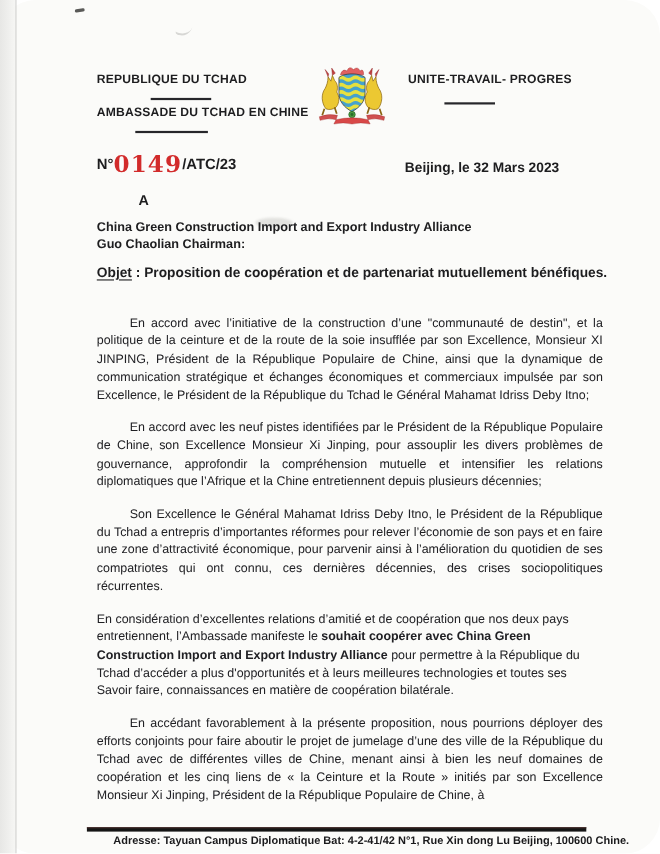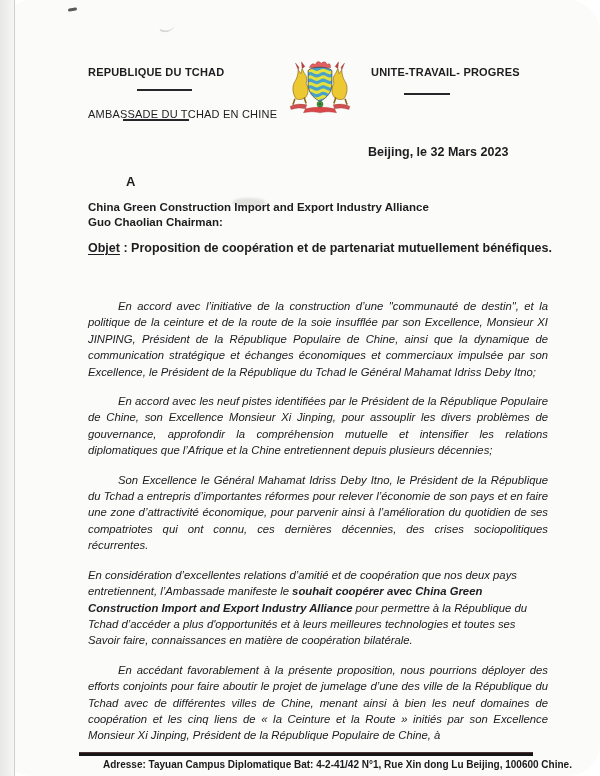--- a/index.html
+++ b/index.html
@@ -20,43 +20,43 @@
     border-radius:2px;transform:rotate(-8deg);}
   .crease{position:absolute;left:160px;top:22px;width:14px;height:9px;
     border-bottom:2px solid #c9c9c6;border-radius:0 0 12px 4px;transform:rotate(14deg);opacity:.7;}
   .smudge{position:absolute;left:232px;top:198px;width:34px;height:9px;background:#e2e2df;
     border-radius:50%;filter:blur(1px);}
 
   
   .lh-left1{position:absolute;left:88px;top:66px;font-size:11px;font-weight:bold;letter-spacing:.2px;}
   .rule{position:absolute;height:2px;background:#26262a;}
   .rule1{left:137px;top:89px;width:55px;}
-  .lh-left2{position:absolute;left:88px;top:108px;font-size:11px;font-weight:normal;letter-spacing:.2px;}
+  .lh-left2{position:absolute;left:88px;top:96px;font-size:11px;font-weight:bold;letter-spacing:.2px;}
   .rule2{left:123px;top:119px;width:66px;}
   .motto{position:absolute;left:371px;top:66px;font-size:11px;font-weight:bold;letter-spacing:.2px;}
   .rule3{left:404px;top:93px;width:46px;}
   .emblem{position:absolute;left:287px;top:57px;width:66px;height:58px;}
 
   
   .refline{position:absolute;left:88px;top:136px;white-space:nowrap;}
   .ref-prefix,.ref-suffix{font-size:13.5px;font-weight:bold;}
   .ref-number{font-family:"DejaVu Serif","Liberation Serif",serif;font-size:21px;
     font-weight:bold;color:#d22b2b;letter-spacing:1px;vertical-align:-2px;}
   .dateline{position:absolute;left:368px;top:145px;font-size:12.5px;font-weight:bold;}
 
   .to-marker{position:absolute;left:126px;top:174px;font-size:13px;font-weight:bold;}
   .recipient{position:absolute;left:88px;top:200px;font-size:11.5px;font-weight:bold;line-height:14.5px;}
 
   .subject{position:absolute;left:88px;top:240px;width:472px;font-size:12.5px;
     font-weight:bold;line-height:17px;}
   .subject-label{text-decoration:underline;text-underline-offset:2px;}
 
   
-  .body-text{position:absolute;left:88px;top:298px;width:460px;font-size:11.3px;
-    line-height:16.4px;color:#202024;font-style:italic;}
+  .body-text{position:absolute;left:88px;top:286px;width:460px;font-size:11.3px;
+    line-height:16.4px;color:#202024;}
   .body-text p{margin:0 0 13px 0;text-align:justify;text-indent:30px;}
   .body-text p.no-indent{text-indent:0;text-align:left;}
   .b{font-weight:bold;}
 
   
   .footer-rule{position:absolute;left:79px;top:752px;width:454px;height:3px;
     background:#151515;border-top:1px solid #4a3030;}
   .footer-address{position:absolute;left:79px;top:759px;width:454px;text-align:center;
     font-size:10px;font-weight:bold;color:#1a1a1c;white-space:nowrap;margin-left:24px;}
 </style>
@@ -112,20 +112,21 @@
       <path d="M30,58 q5,-3.5 10,0 t10,0 t10,0 t10,0 v5 q-5,3.5 -10,0 t-10,0 t-10,0 t-10,0 z"></path>
     </g>
     <path d="M50,14 C58,14 65,16 68,19 L68,40 C68,52 61,60 50,66 C39,60 32,52 32,40 L32,19 C35,16 42,14 50,14 Z" fill="none" stroke="#333333" stroke-width="1"></path>
 
     <circle cx="50" cy="70" r="4.5" fill="#4a9a40" stroke="#1a5a1a" stroke-width="0.8"></circle>
     <circle cx="50" cy="70" r="2" fill="#2a6a2a"></circle>
 
     <path d="M28,77 Q50,72 72,77 L75,83 Q62,80 50,83 Q38,80 25,83 Z" fill="#d84848" stroke="#9a2a2a" stroke-width="0.5"></path>
   </svg>
 
+  <div class="refline"><span class="ref-prefix">N°</span><span class="ref-number">0149</span><span class="ref-suffix">/ATC/23</span></div>
   <div class="dateline">Beijing, le 32 Mars 2023</div>
 
   <div class="to-marker">A</div>
   <div class="recipient">
     <div>China Green Construction Import and Export Industry Alliance</div>
     <div>Guo Chaolian Chairman:</div>
   </div>
 
   <div class="subject"><span class="subject-label">Objet</span><span> : Proposition de coopération et de partenariat mutuellement bénéfiques.</span></div>
 

